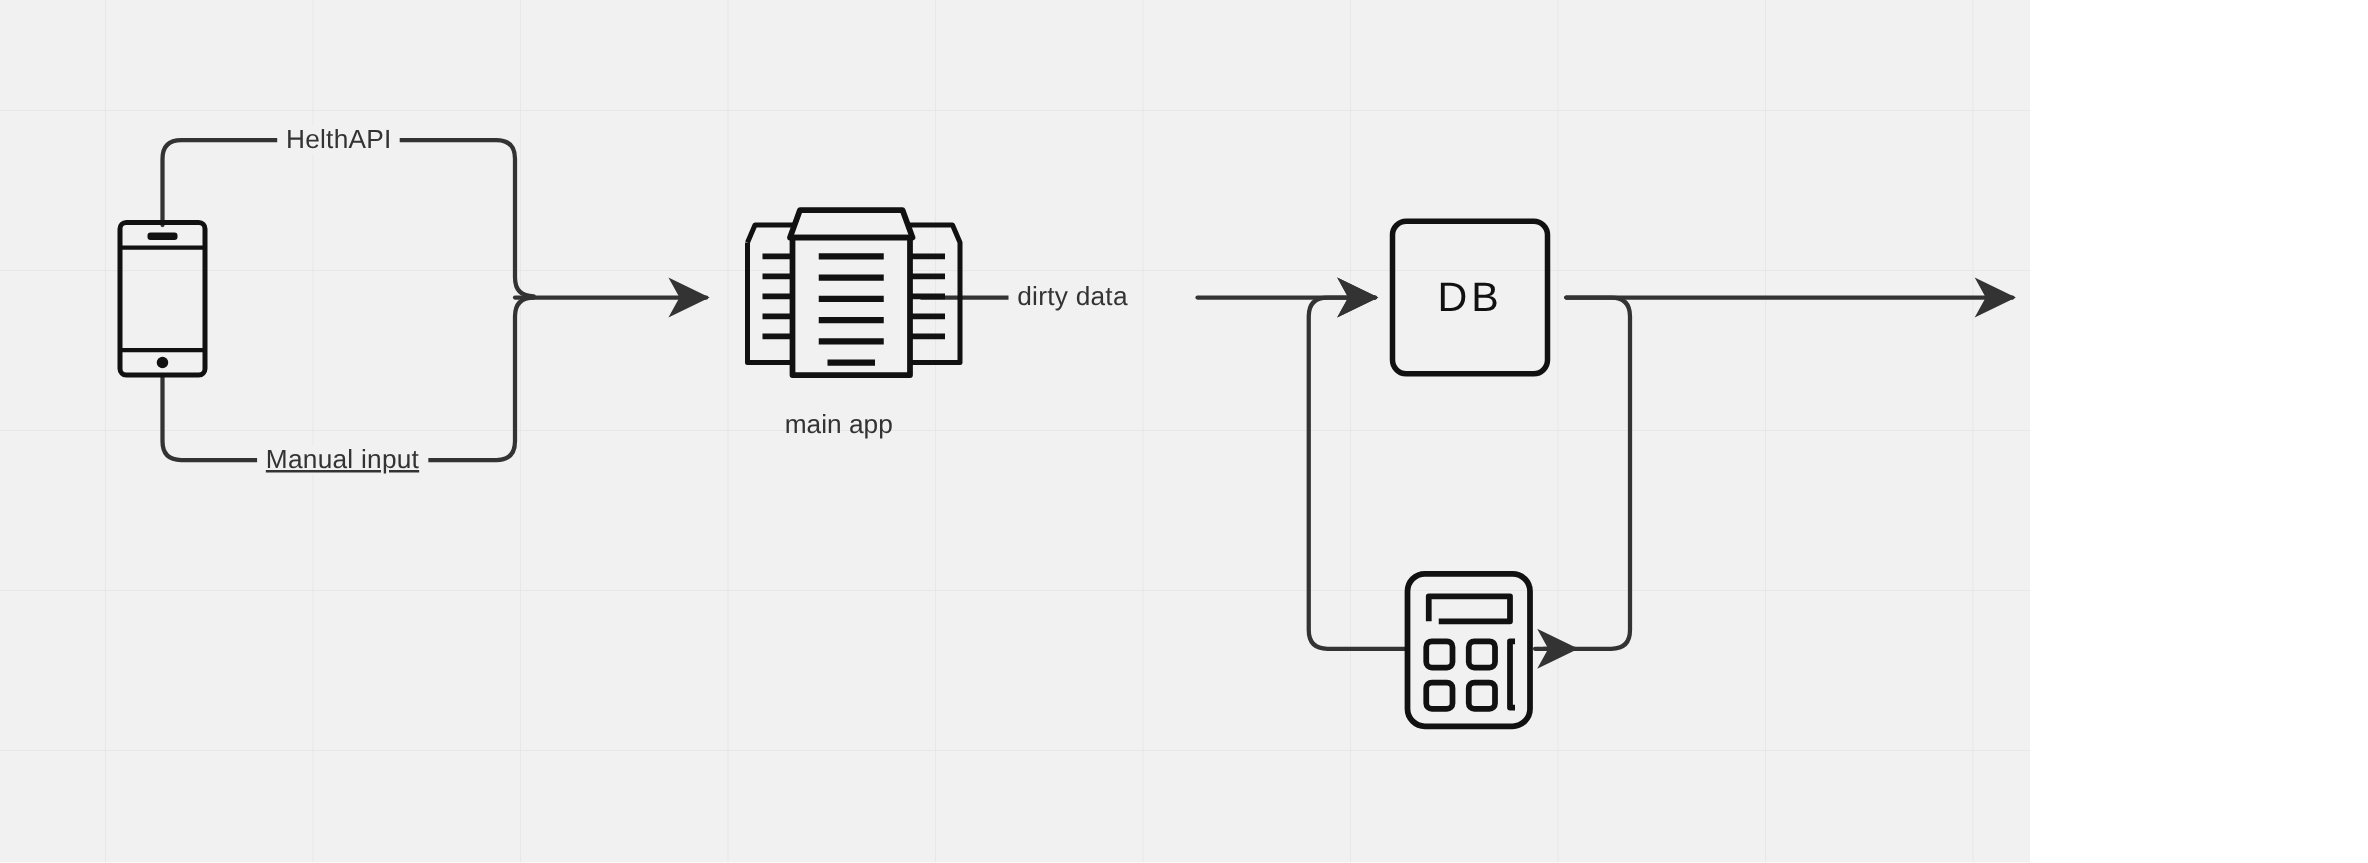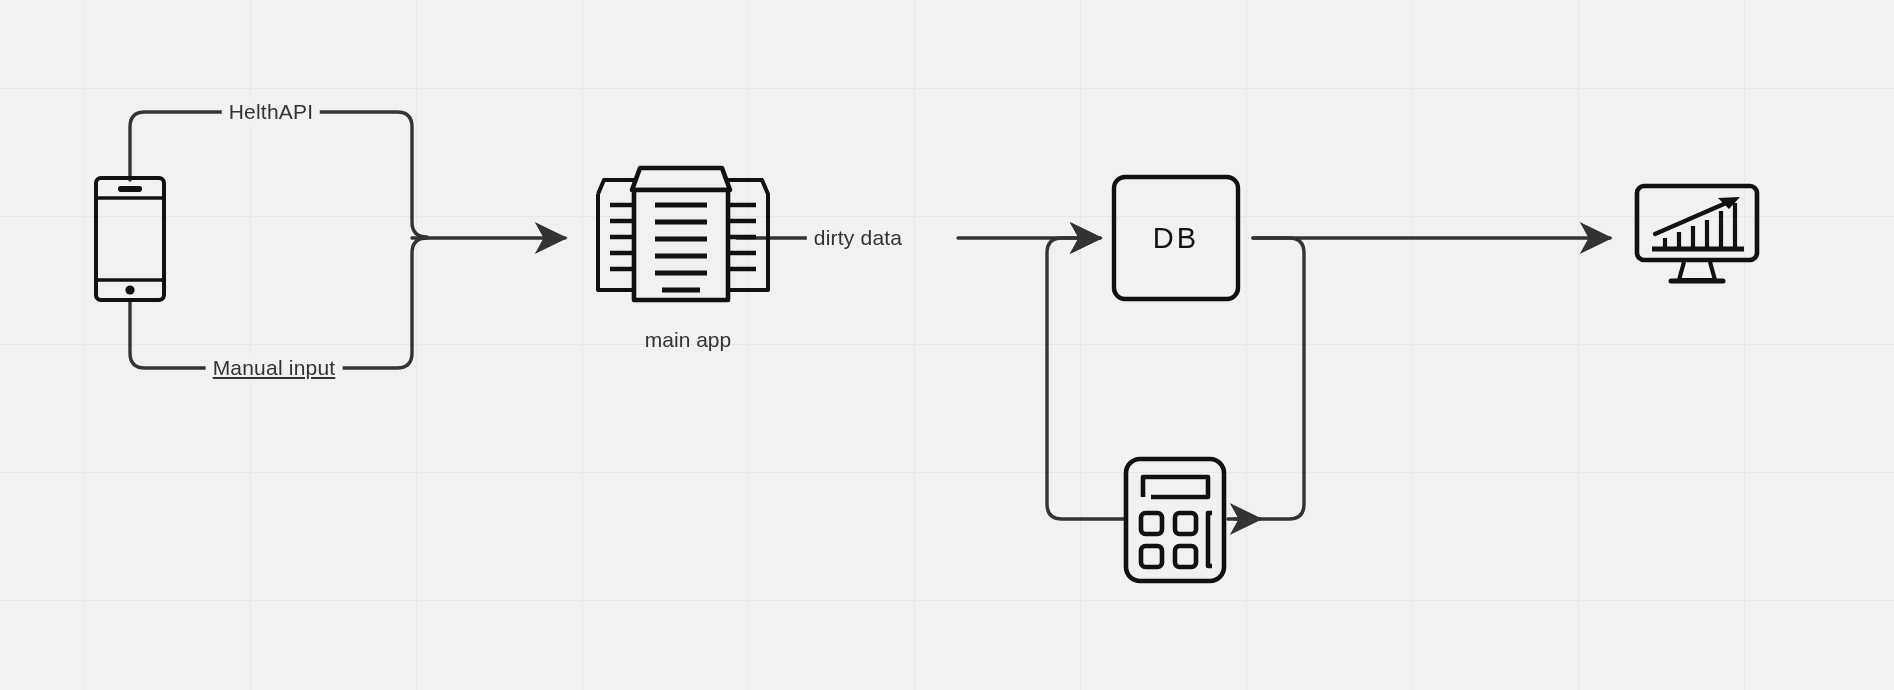--- a/index.html
+++ b/index.html
@@ -2,21 +2,21 @@
 <html><head>
 <meta charset="utf-8">
 <style>
   html, body {
     margin: 0;
     padding: 0;
     background: #ffffff;
   }
   #canvas {
     position: relative;
-    width: 1894px;
+    width: 1624px;
     height: 690px;
     background: #f1f1f1;
     overflow: hidden;
     font-family: "Liberation Sans", sans-serif;
   }
   #grid-layer {
     position: absolute;
     inset: 0;
     background-image:
       linear-gradient(to right, #e7e7e7 1px, transparent 1px),
@@ -44,21 +44,21 @@
   .node-label {
     position: absolute;
     color: #333333;
     font-size: 21px;
     white-space: nowrap;
     transform: translate(-50%, -50%);
   }
   .db-text {
     position: absolute;
     color: #111111;
-    font-size: 29px;
+    font-size: 33px;
     letter-spacing: 3px;
     white-space: nowrap;
     transform: translate(-50%, -50%);
   }
 </style>
 </head>
 <body>
 
 <div id="canvas">
 
@@ -169,17 +169,17 @@
       <line x1="1671" y1="281" x2="1723" y2="281" stroke="#111111" stroke-width="5" stroke-linecap="round"></line>
     </g>
   </svg>
 
   <div class="edge-label" style="left:271px; top:112px;">HelthAPI</div>
 
   <div class="edge-label" style="left:274px; top:368px;text-decoration:underline;">Manual input</div>
 
   <div class="edge-label" style="left:858px; top:238px;">dirty data</div>
 
-  <div class="node-label" style="left:688px; top:340px;">main app</div>
+  <div class="node-label" style="left:671px; top:340px;">main app</div>
 
   <div class="db-text" style="left:1176px; top:238px;">DB</div>
 
 </div>
 
 </body></html>

